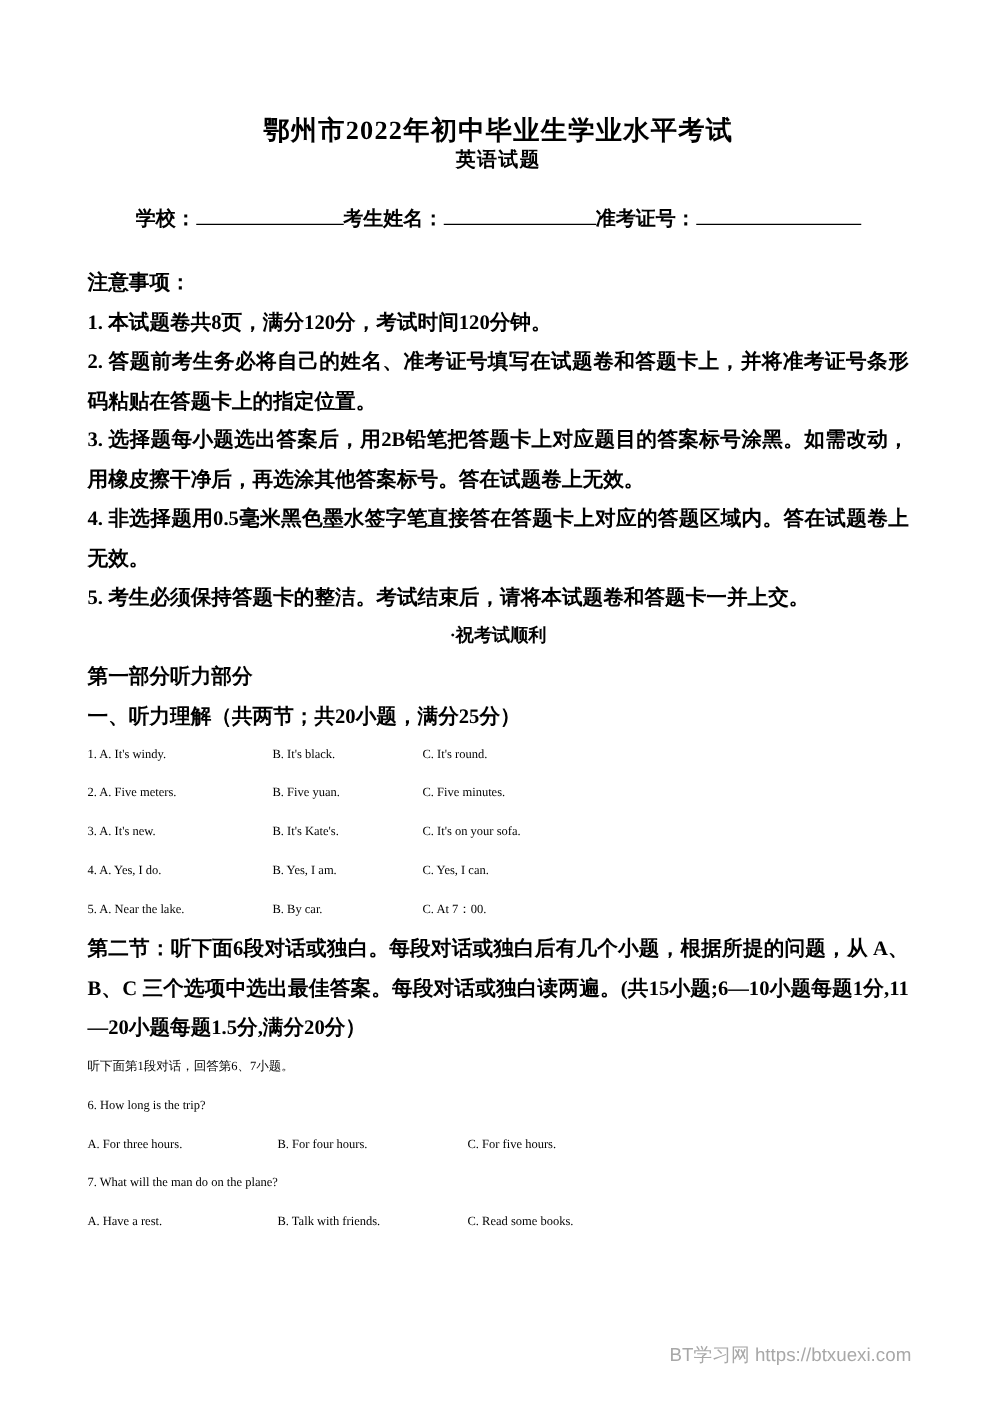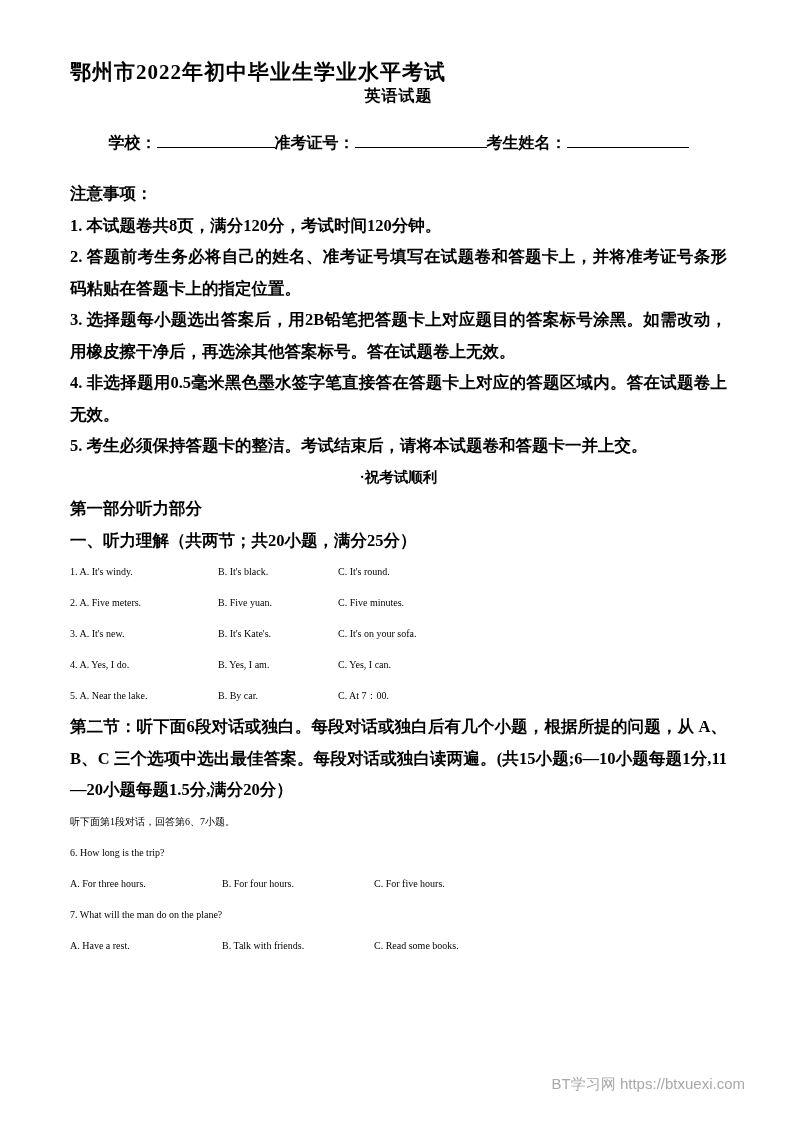--- a/index.html
+++ b/index.html
@@ -7,23 +7,25 @@
   body {
     background: #ffffff;
     color: #000000;
     font-family: "Liberation Serif", "DejaVu Serif", serif;
     position: relative;
     overflow: hidden;
   }
   .page { padding: 58px 66px 0 70px; }
 
   .title {
+    text-align: center;
     font-weight: bold;
     font-size: 21px;
     letter-spacing: 1px;
+    margin-top: 32px;
   }
   .subtitle {
     text-align: center;
     font-weight: bold;
     font-size: 16px;
     letter-spacing: 1px;
   }
 
   .form-row {
     display: flex;
@@ -61,39 +63,39 @@
     font-weight: normal;
   }
   .row3 { display: flex; }
   .row3 .c1 { width: 148px; }
   .row3 .c2 { width: 120px; }
   .row3q .c1 { width: 152px; }
   .row3q .c2 { width: 152px; }
 
   .footer-mark {
     position: absolute;
-    right: 48px;
+    right: 64px;
     bottom: 28px;
     color: #a8a8a8;
     font-size: 15px;
     font-family: "Liberation Sans", sans-serif;
   }
 </style>
 </head>
 <body>
 
 <div class="page">
 
   <div class="title">鄂州市2022年初中毕业生学业水平考试</div>
   <div class="subtitle">英语试题</div>
 
   <div class="form-row">
     <span class="form-field"><span>学校：</span><span class="blank blank-school"></span></span>
+    <span class="form-field"><span>考生姓名：</span><span class="blank blank-name"></span></span>
     <span class="form-field"><span>准考证号：</span><span class="blank blank-ticket"></span></span>
-    <span class="form-field"><span>考生姓名：</span><span class="blank blank-name"></span></span>
   </div>
 
   <div class="b-par notice-heading">注意事项：</div>
   <div class="b-par">1. 本试题卷共8页，满分120分，考试时间120分钟。</div>
   <div class="b-par">2. 答题前考生务必将自己的姓名、准考证号填写在试题卷和答题卡上，并将准考证号条形码粘贴在答题卡上的指定位置。</div>
   <div class="b-par">3. 选择题每小题选出答案后，用2B铅笔把答题卡上对应题目的答案标号涂黑。如需改动，用橡皮擦干净后，再选涂其他答案标号。答在试题卷上无效。</div>
   <div class="b-par">4. 非选择题用0.5毫米黑色墨水签字笔直接答在答题卡上对应的答题区域内。答在试题卷上无效。</div>
   <div class="b-par">5. 考生必须保持答题卡的整洁。考试结束后，请将本试题卷和答题卡一并上交。</div>
 
   <div class="wish">·祝考试顺利</div>

